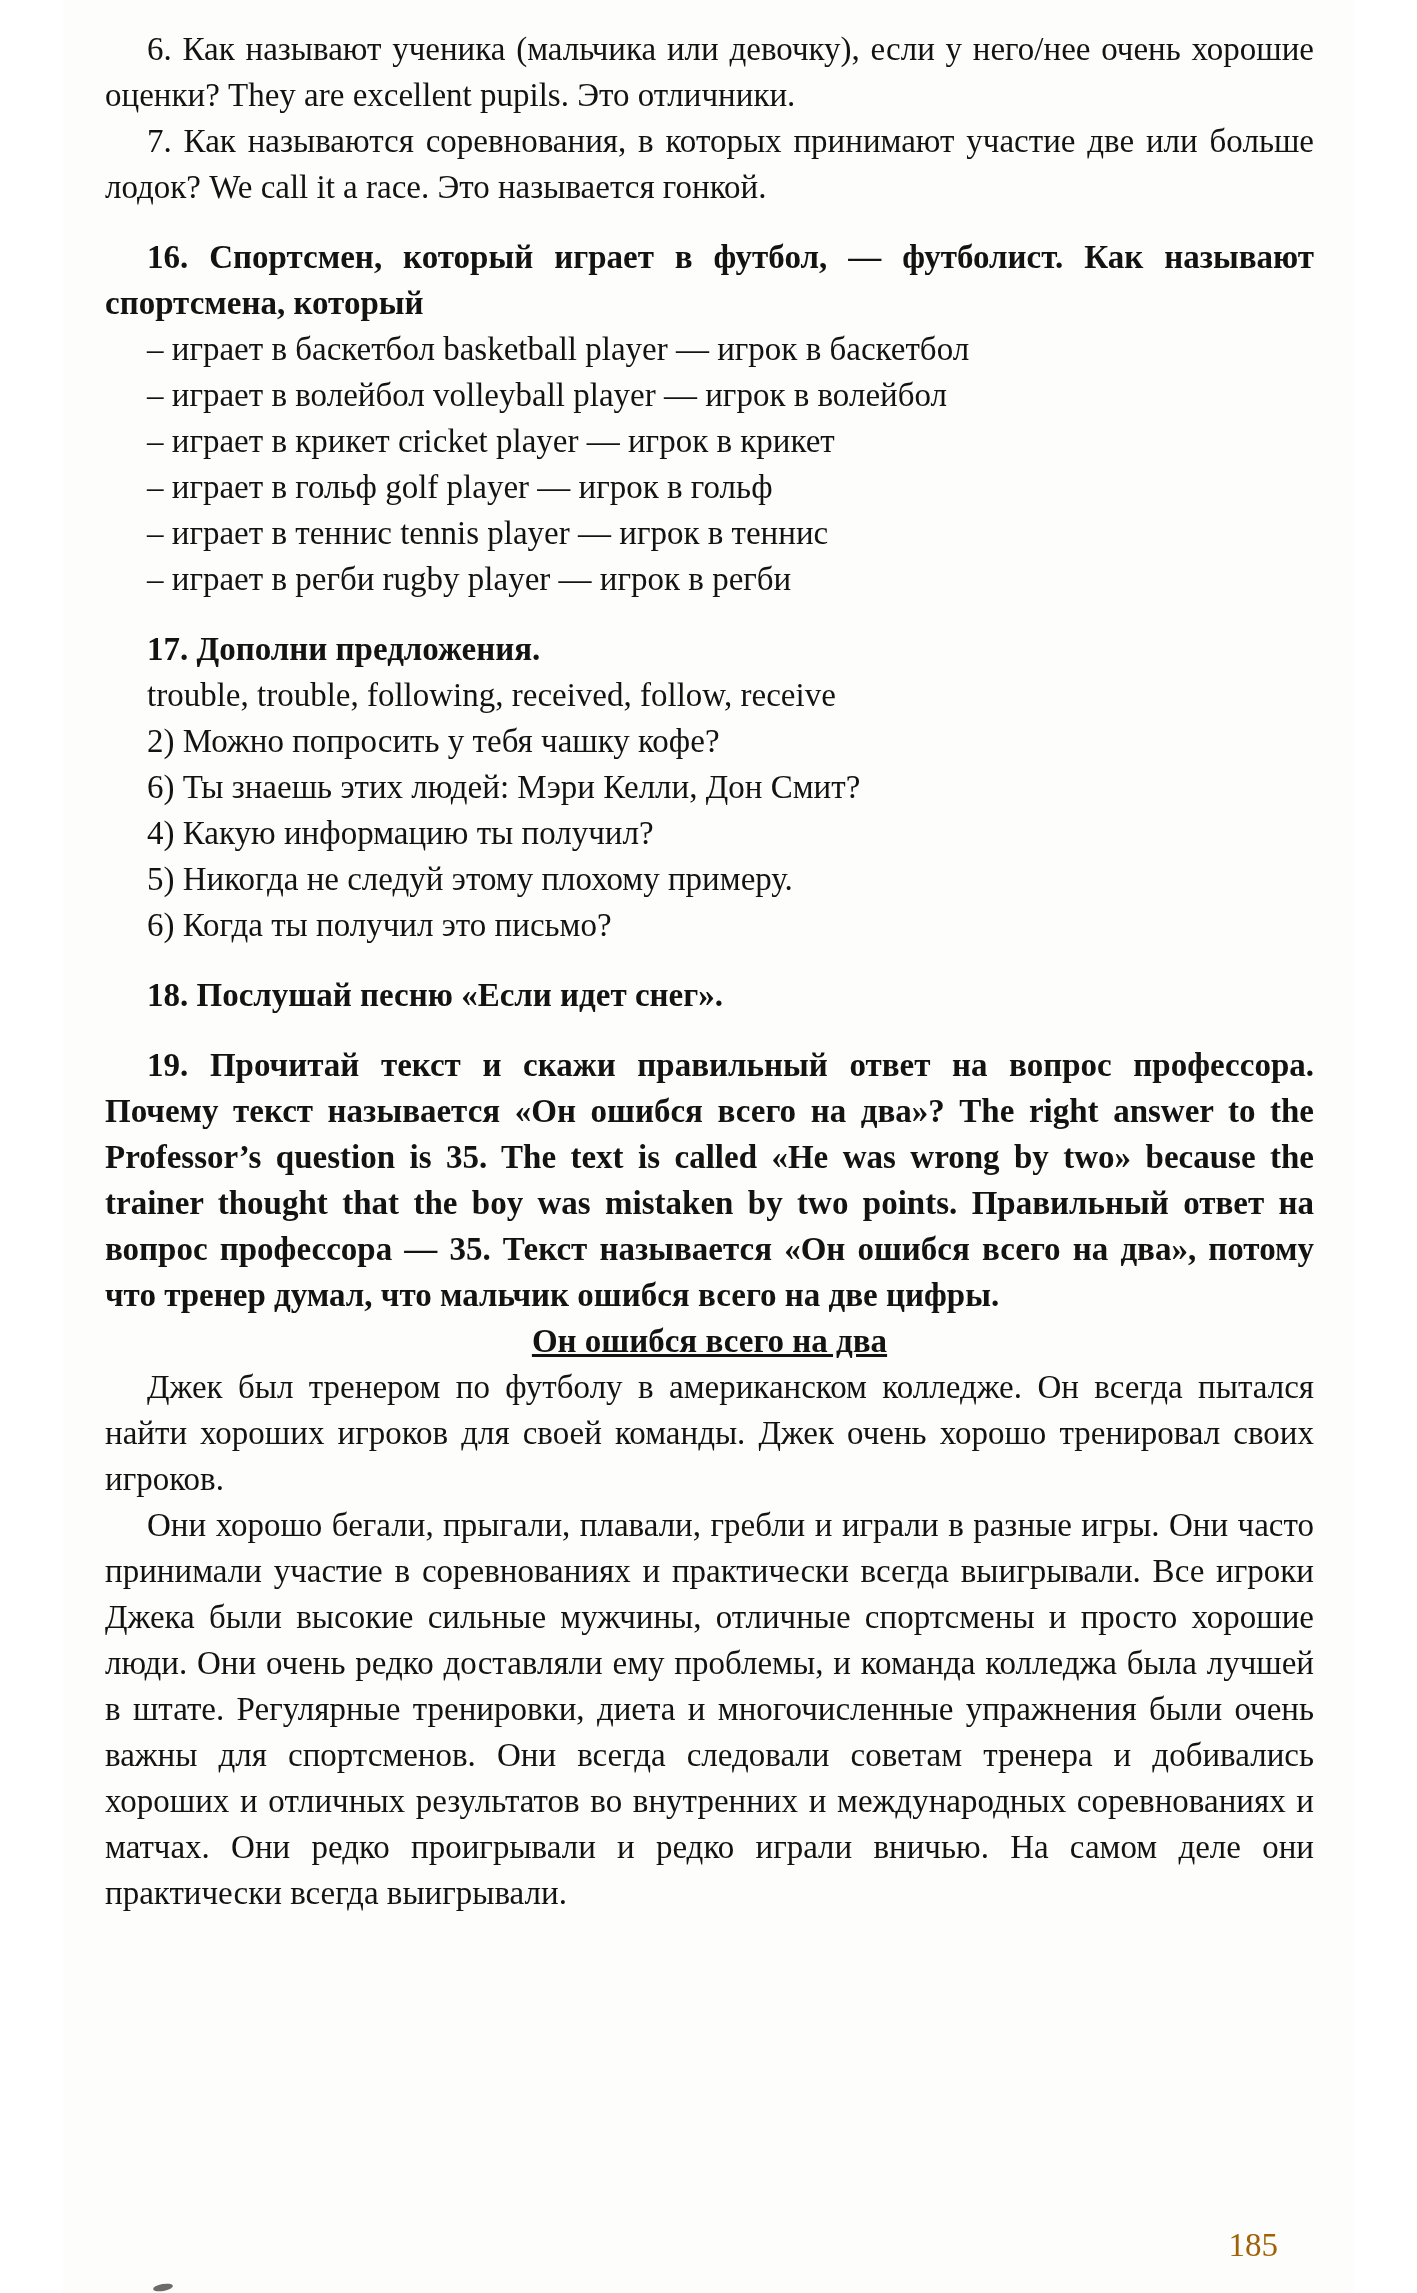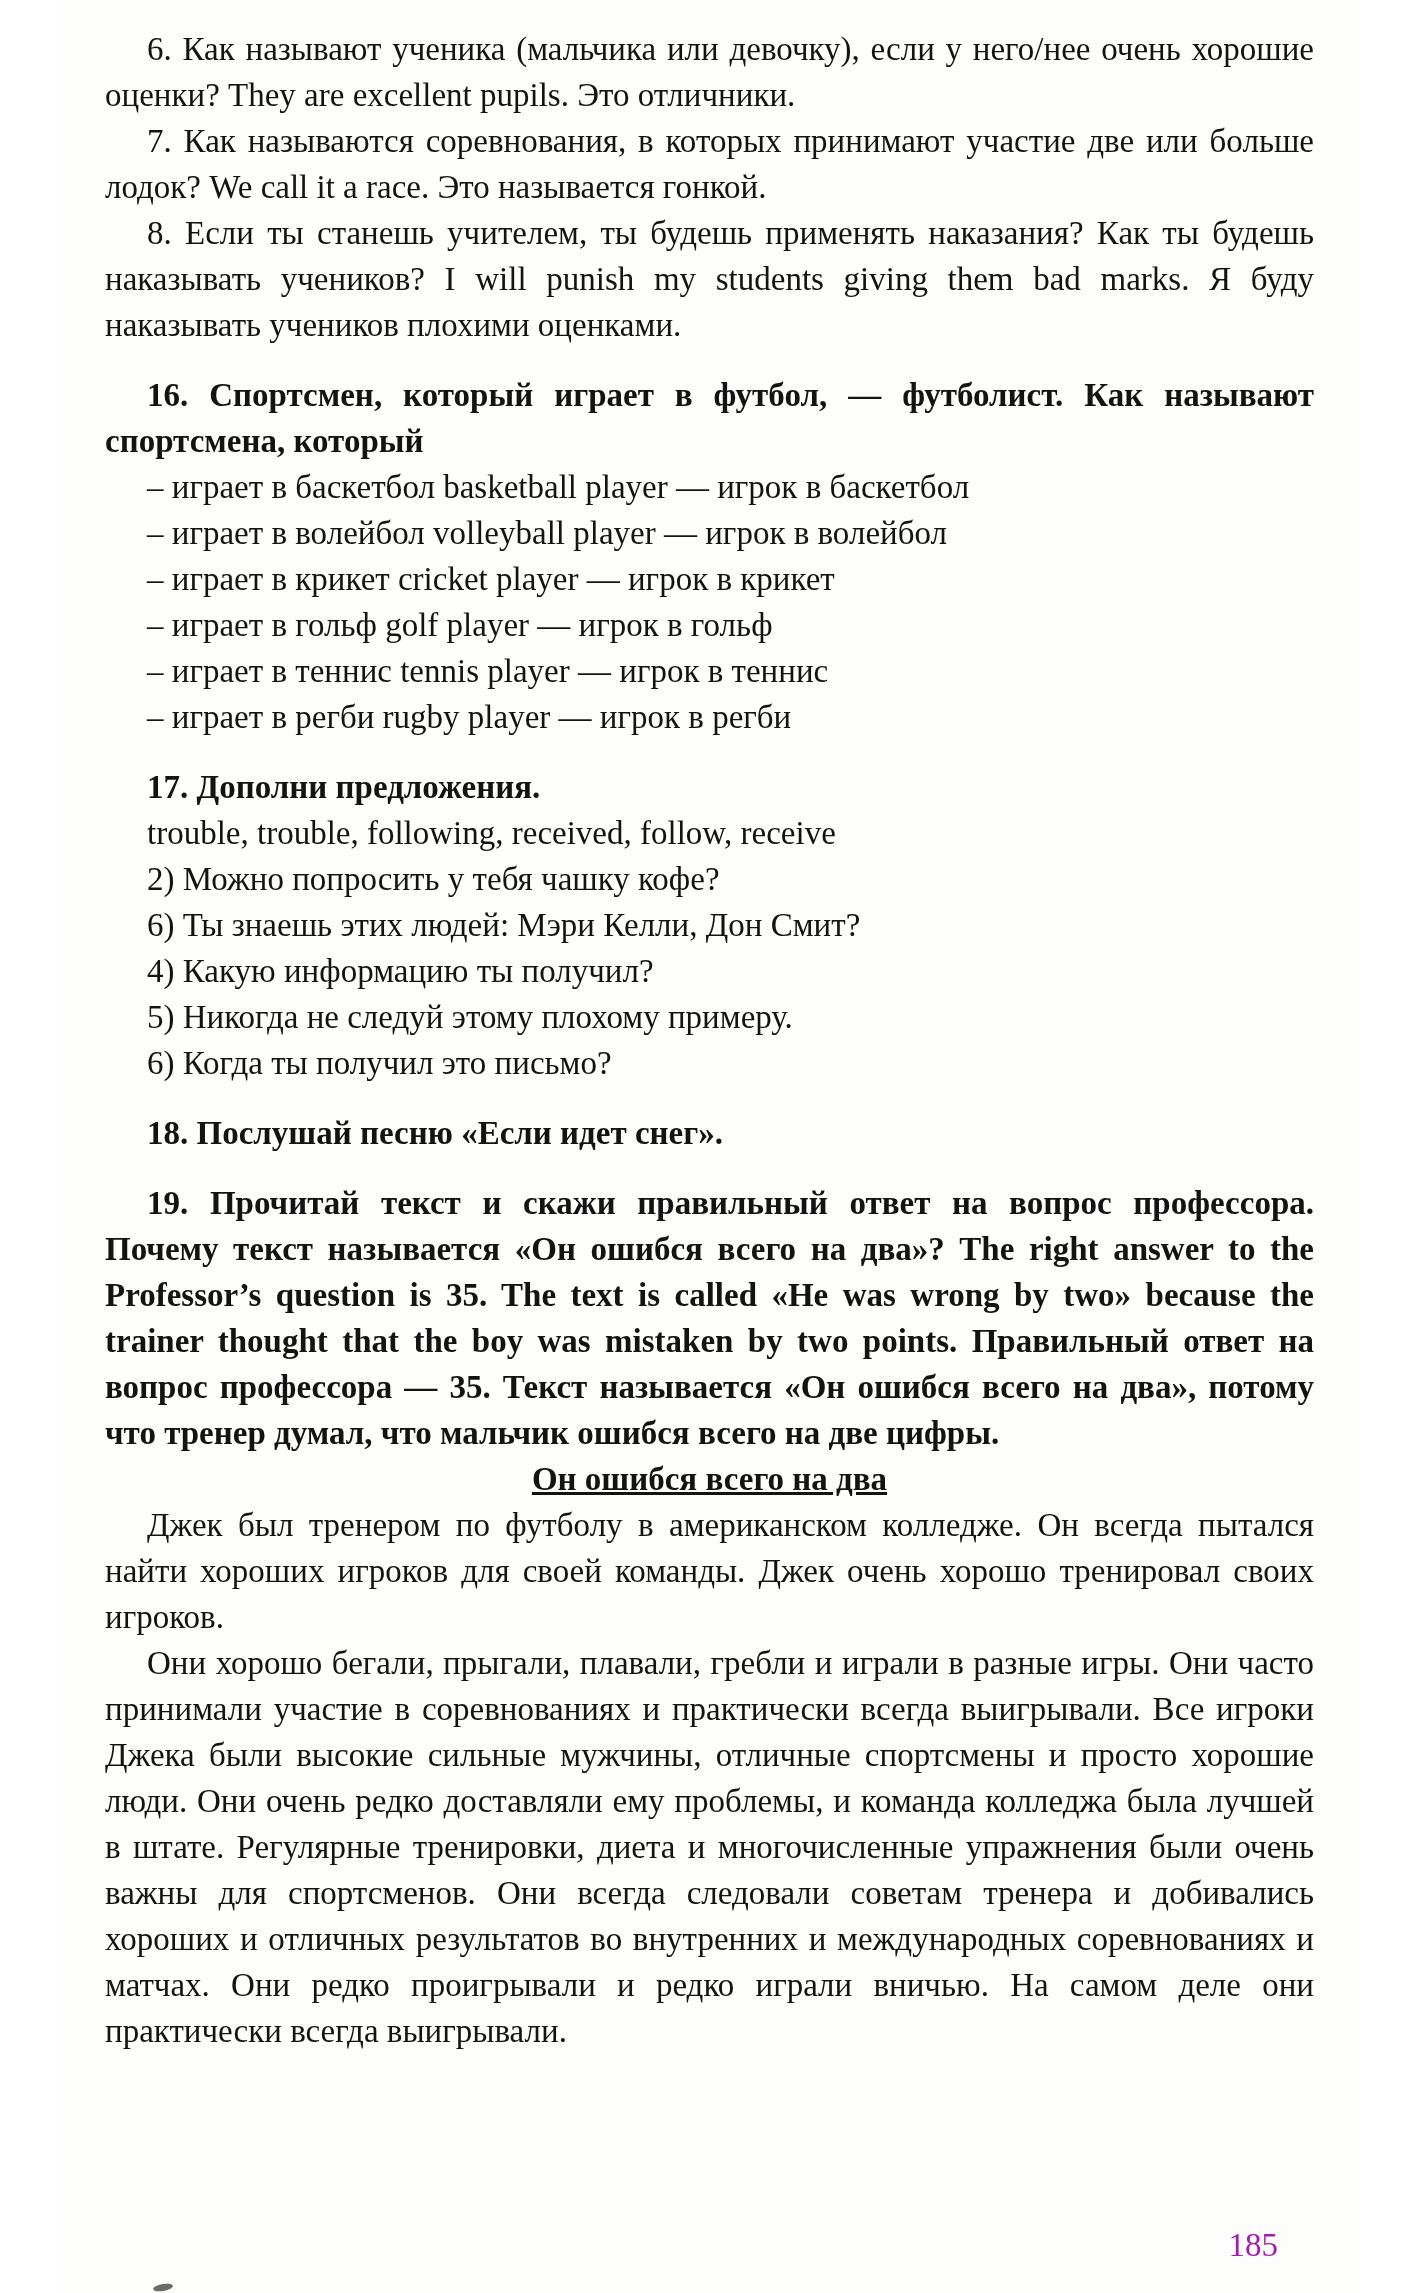--- a/index.html
+++ b/index.html
@@ -31,21 +31,21 @@
     text-align: center;
     text-indent: 0;
     text-decoration: underline;
   }
   .page-number {
     position: absolute;
     right: 76px;
     bottom: 30px;
     font-size: 33px;
     line-height: 36px;
-    color: #a21caf;
+    color: #a16207;
   }
   .scan-mark {
     position: absolute;
     left: 90px;
     bottom: 2px;
     width: 20px;
     height: 7px;
     background: #3a3a3a;
     border-radius: 50%;
     transform: rotate(-10deg);
@@ -53,21 +53,20 @@
   }
 </style>
 </head>
 <body>
 
 <div class="page">
   <main>
 
     <p class="indent">6. Как называют ученика (мальчика или девочку), если у него/нее очень хорошие оценки? They are excellent pupils. Это отличники.</p>
     <p class="indent">7. Как называются соревнования, в которых принимают участие две или больше лодок? We call it a race. Это называется гонкой.</p>
-    <p class="indent">8. Если ты станешь учителем, ты будешь применять наказания? Как ты будешь наказывать учеников? I will punish my students giving them bad marks. Я буду наказывать учеников плохими оценками.</p>
 
     <p class="indent bold gap">16. Спортсмен, который играет в футбол, — футболист. Как называют спортсмена, который</p>
     <div>
       <p class="line">– играет в баскетбол basketball player — игрок в баскетбол</p>
       <p class="line">– играет в волейбол volleyball player — игрок в волейбол</p>
       <p class="line">– играет в крикет cricket player — игрок в крикет</p>
       <p class="line">– играет в гольф golf player — игрок в гольф</p>
       <p class="line">– играет в теннис tennis player — игрок в теннис</p>
       <p class="line">– играет в регби rugby player — игрок в регби</p>
     </div>

